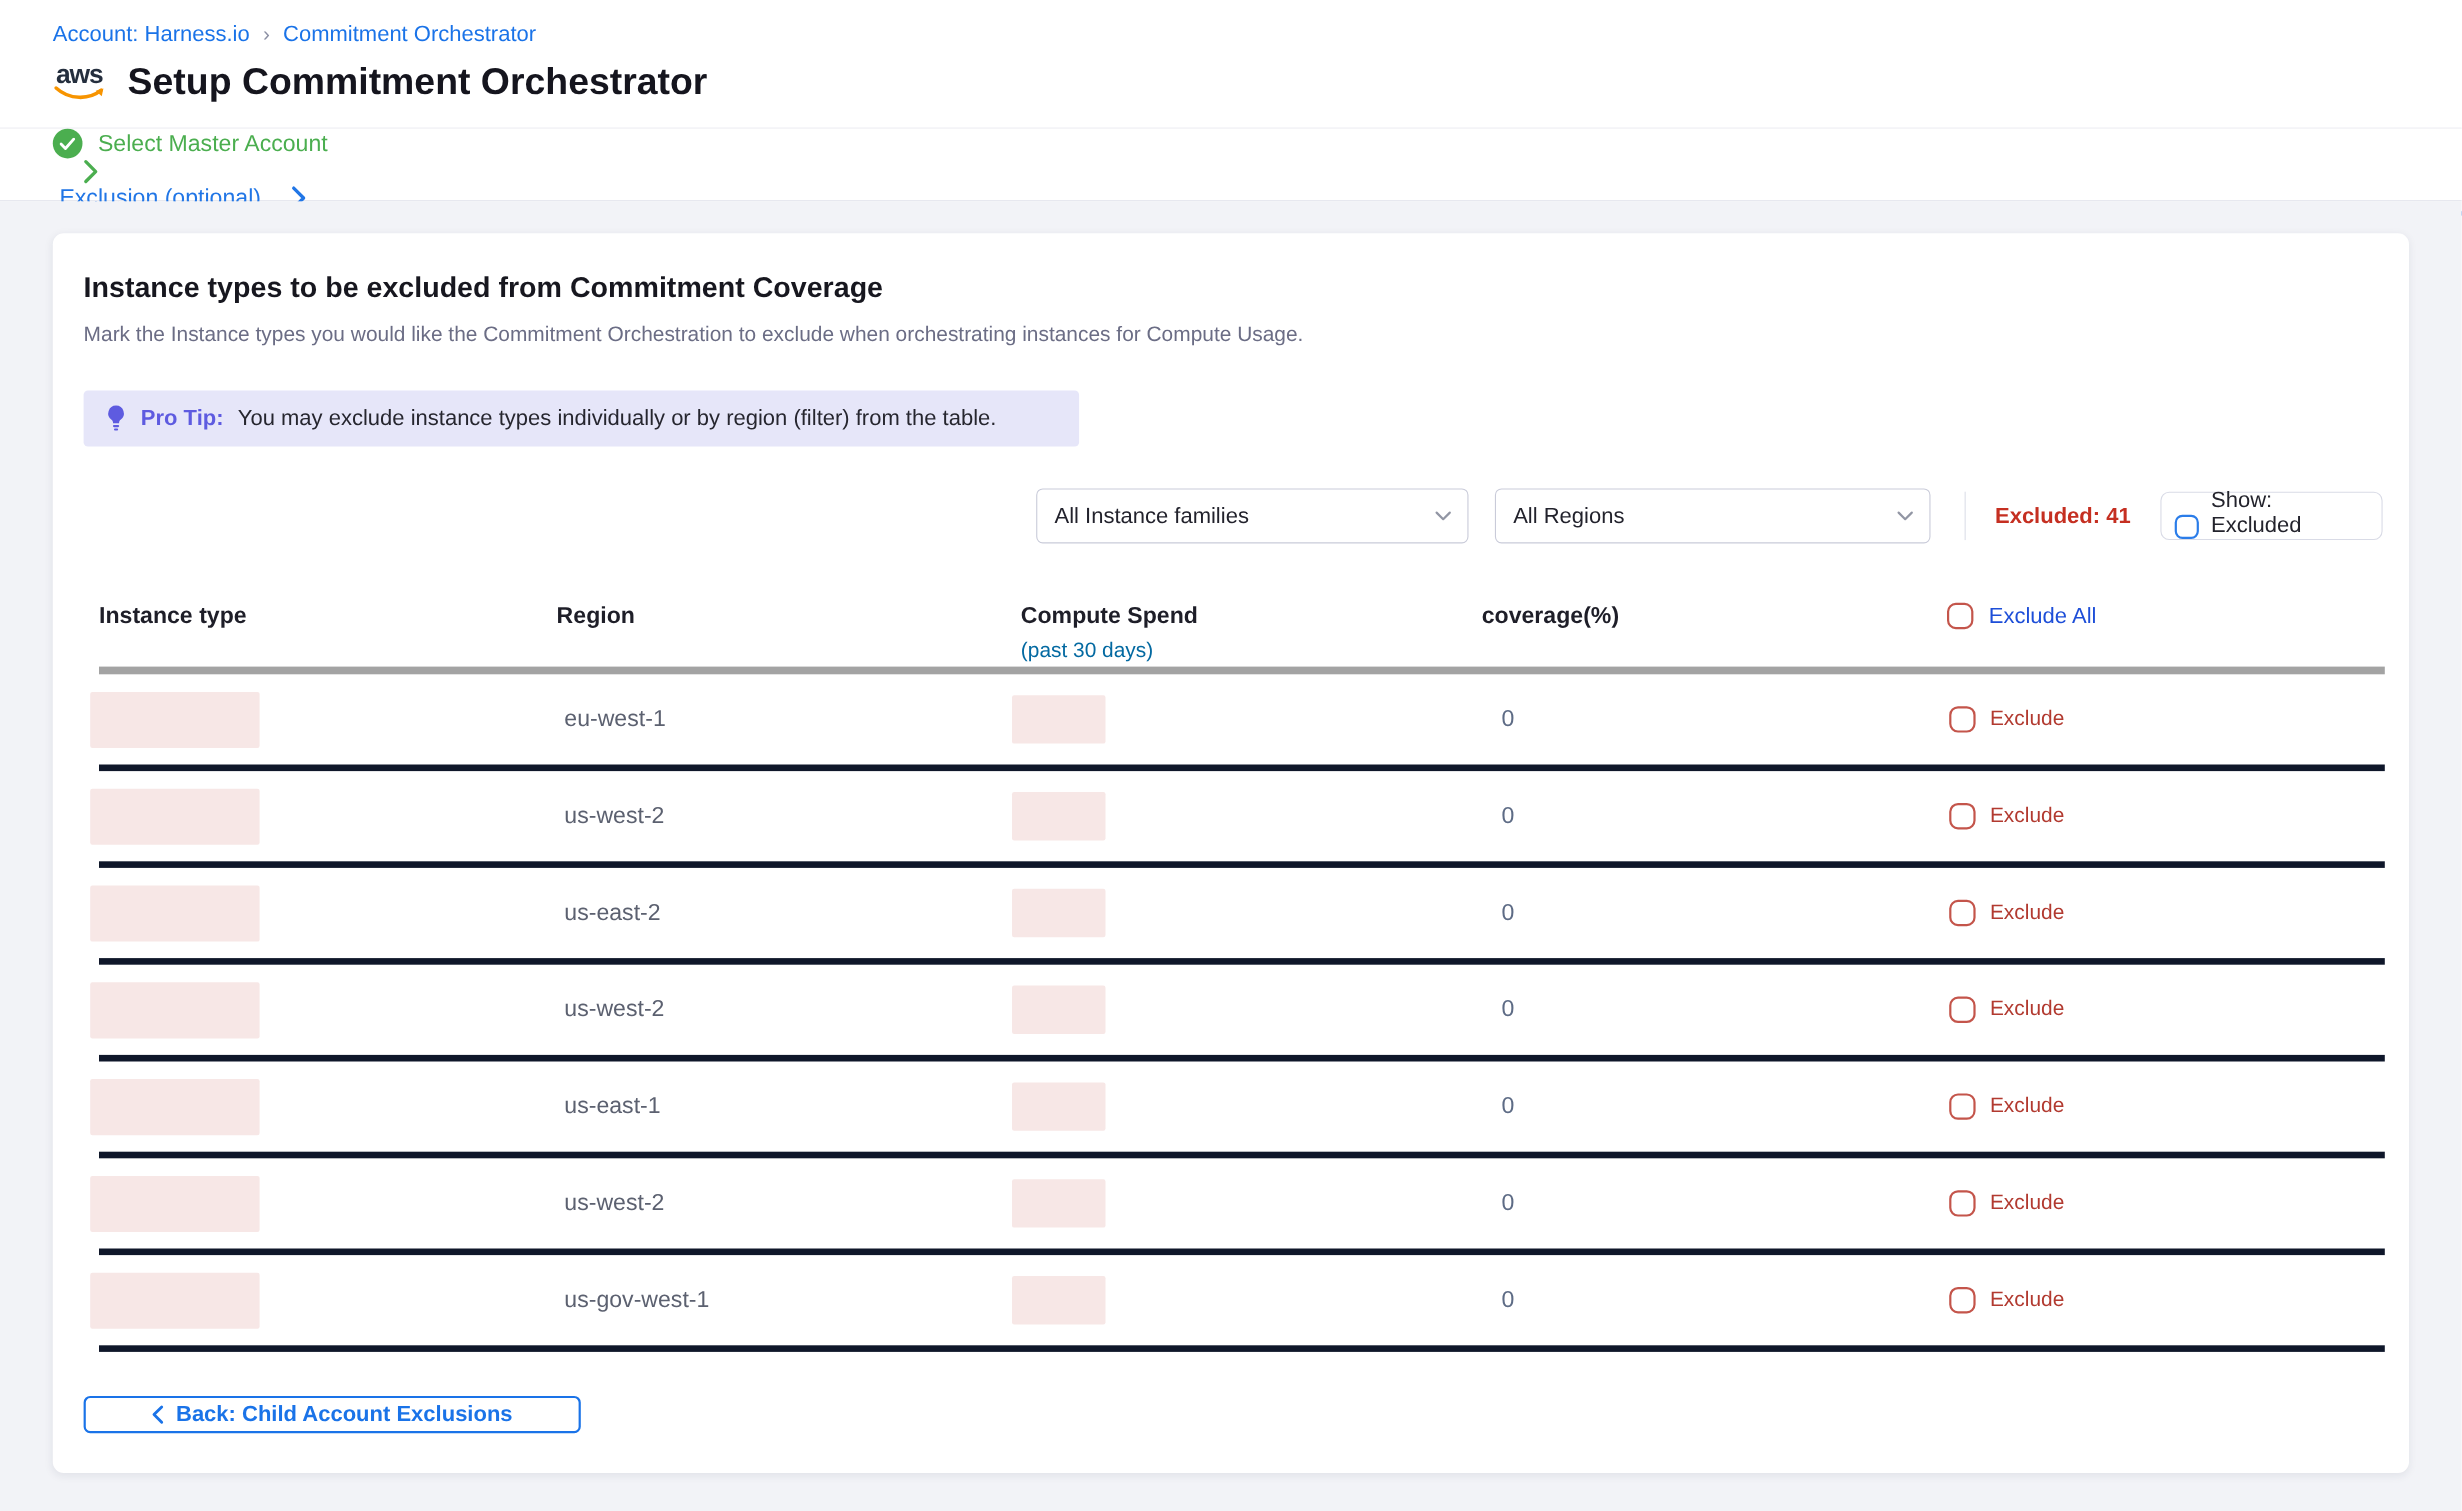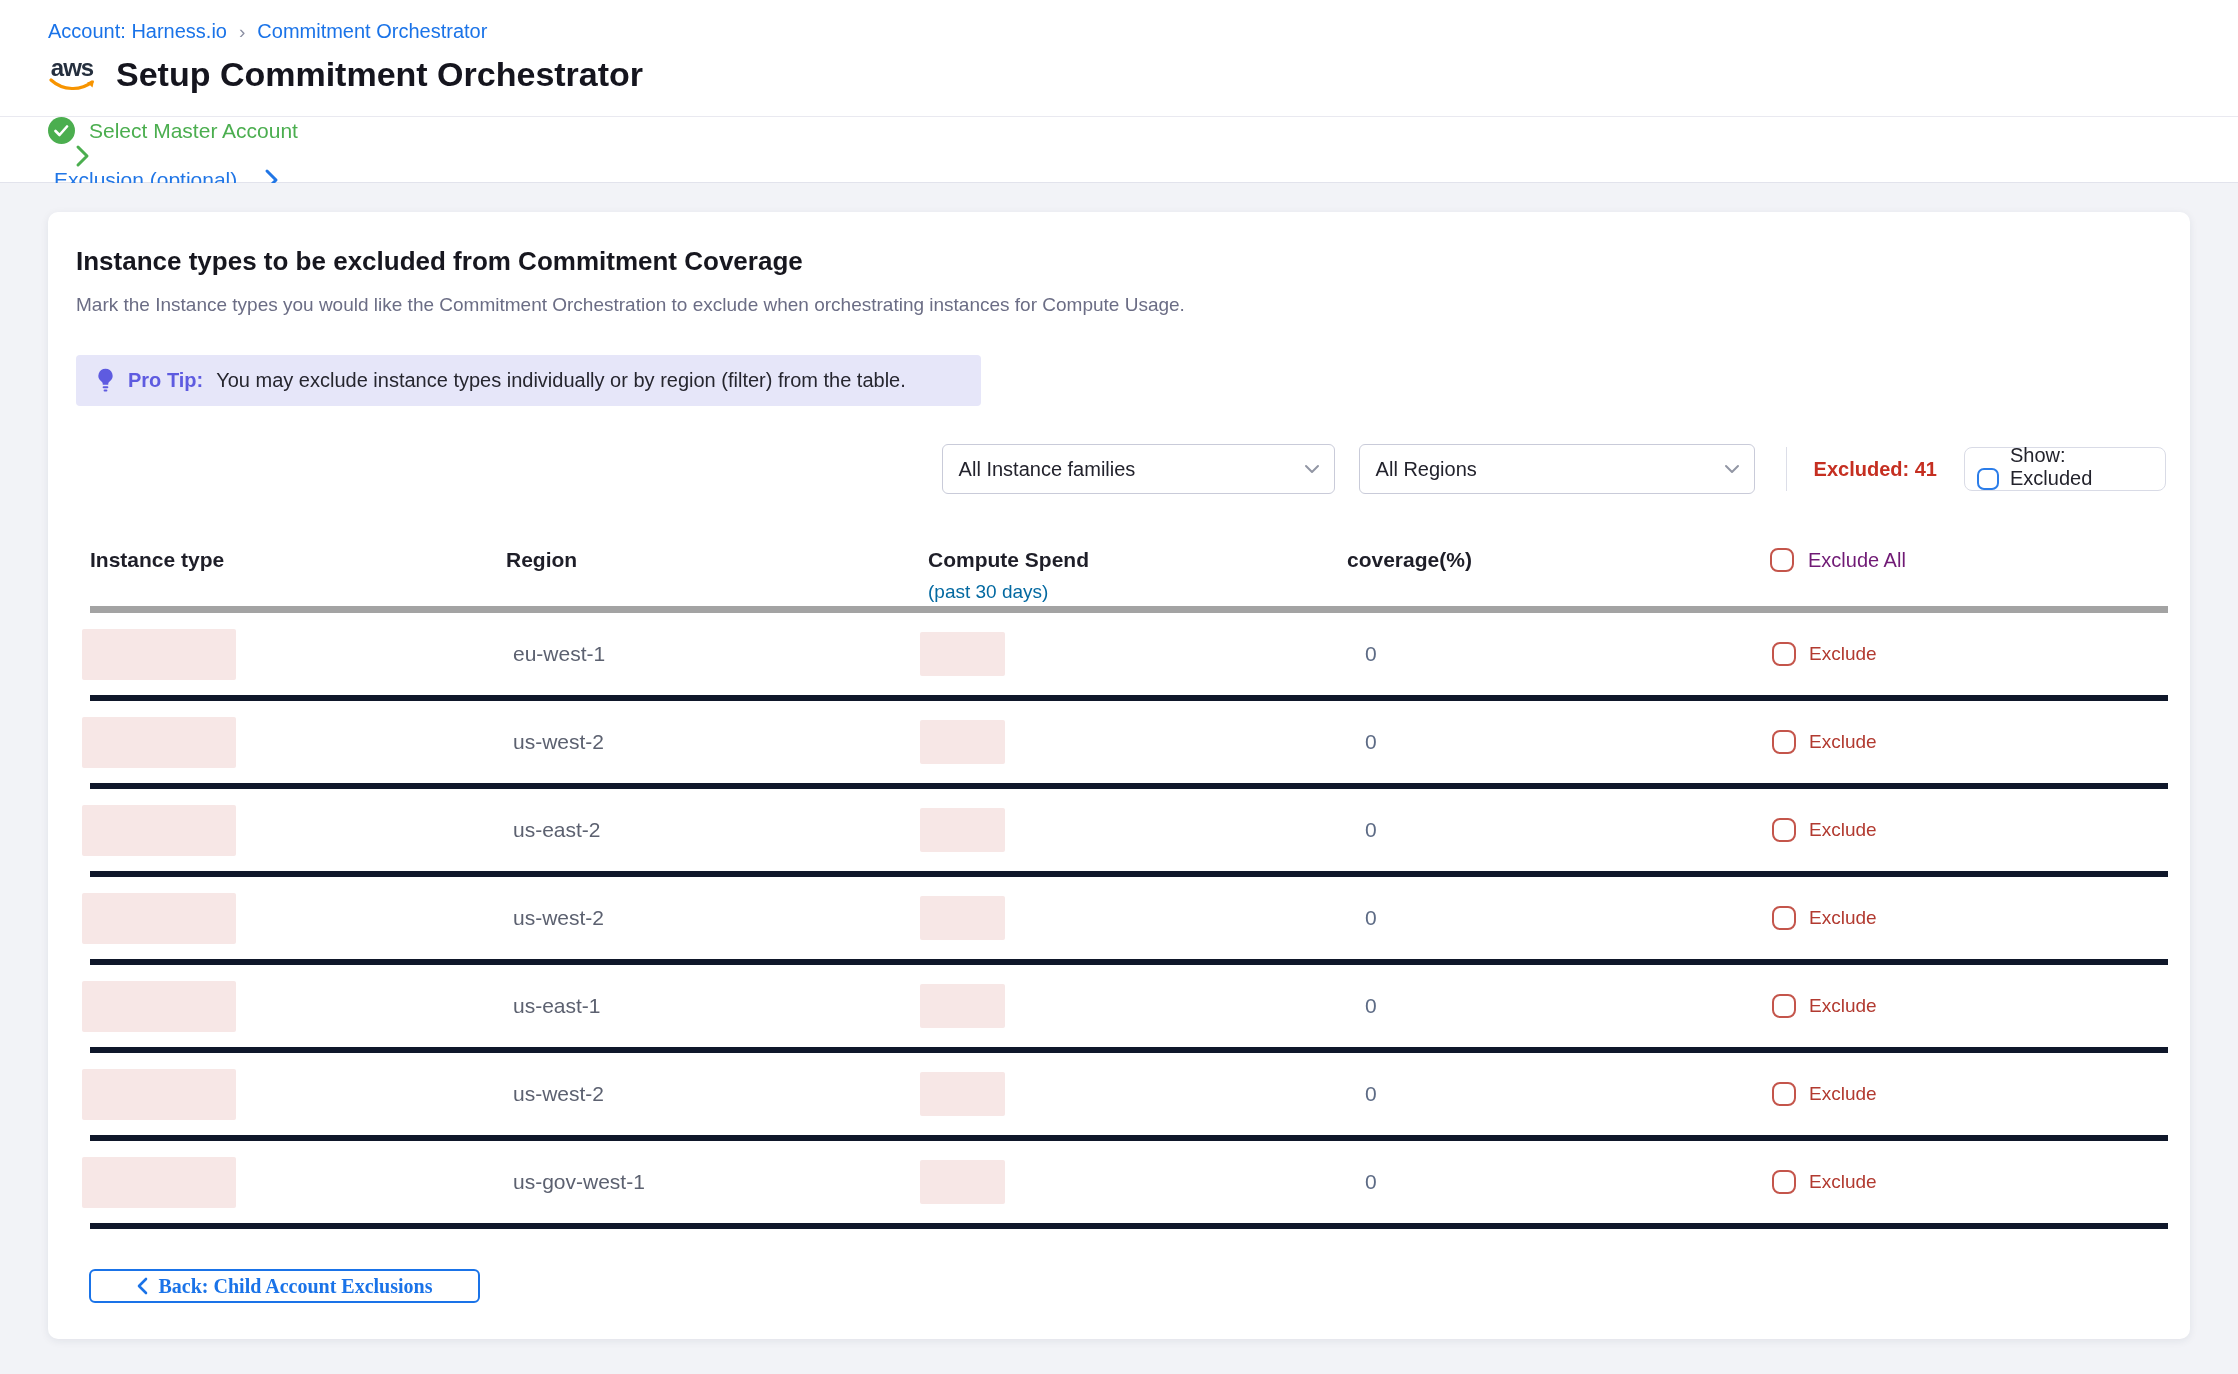--- a/index.html
+++ b/index.html
@@ -58,33 +58,33 @@
   .checkbox.blue { width:22px; height:22px; border:2px solid #2B7DE9; border-radius:7px; }
   .checkbox.red  { width:24px; height:24px; border:2px solid #C4554B; border-radius:8px; cursor:pointer; }
   .show-label { font-size:20px; color:#23232C; }
 
   
   .table { position:absolute; left:42px; top:320px; width:2078px; }
   .thead, .trow { display:grid; grid-template-columns:416px 422px 419px 418px 1fr; }
   .thead { height:81px; border-bottom:7px solid #a3a3a3; padding-top:16px; align-items:start; }
   .th { font-size:21px; font-weight:bold; color:#1E1E28; }
   .th-sub { font-size:19px; font-weight:normal; color:#0369a1; margin-top:9px; }
-  .th.exclude-all { display:flex; align-items:center; gap:14px; color:#701a75; font-weight:500; padding-left:5px; font-size:20px; }
+  .th.exclude-all { display:flex; align-items:center; gap:14px; color:#1d4ed8; font-weight:500; padding-left:5px; font-size:20px; }
   .trow { height:88px; align-items:center; border-bottom:6px solid #0f172a; }
   .redact { background:#F7E7E6; border-radius:2px; }
   .redact.instance { width:154px; height:51px; margin-left:-8px; }
   .redact.spend    { width:85px;  height:44px; margin-left:-8px; }
   .region-cell   { font-size:21px; color:#5C6170; padding-left:7px; }
   .coverage-cell { font-size:21px; color:#5D6B85; padding-left:18px; }
   .exclude-cell  { display:flex; align-items:center; gap:13px; padding-left:7px; }
   .exclude-label { font-size:19px; color:#B23A30; cursor:pointer; }
 
-  .back-btn { position:absolute; left:41px; top:1057px; width:391px; height:34px;
+  .back-btn { position:absolute; left:28px; top:1057px; width:452px; height:34px;
     border:2px solid #1A73E8; border-radius:6px; background:#fff; color:#1A73E8;
-    font-weight:bold; font-size:20px; font-family:Liberation Serif, serif;
+    font-weight:bold; font-size:20px; font-family:Liberation Sans, sans-serif;
     display:inline-flex; align-items:center; justify-content:center; gap:11px; cursor:pointer; }
 </style>
 </head>
 <body>
 
 <div class="topbar">
   <div class="breadcrumb">
     <span class="crumb">Account: Harness.io</span>
     <span class="crumb-sep">›</span>
     <span class="crumb">Commitment Orchestrator</span>

